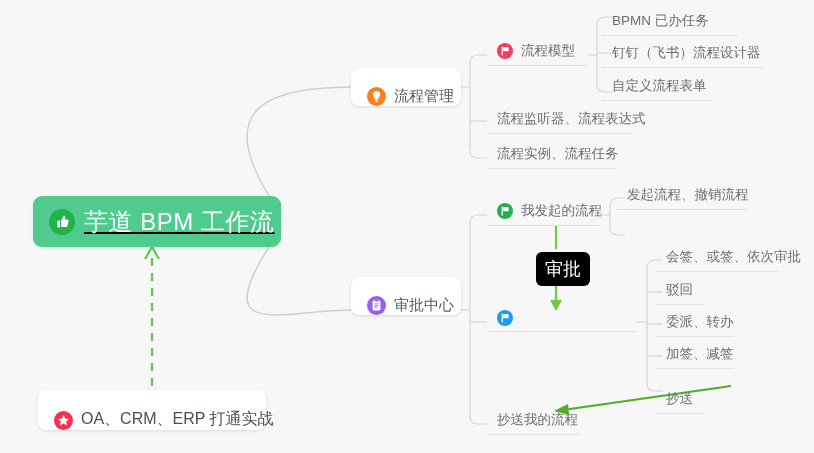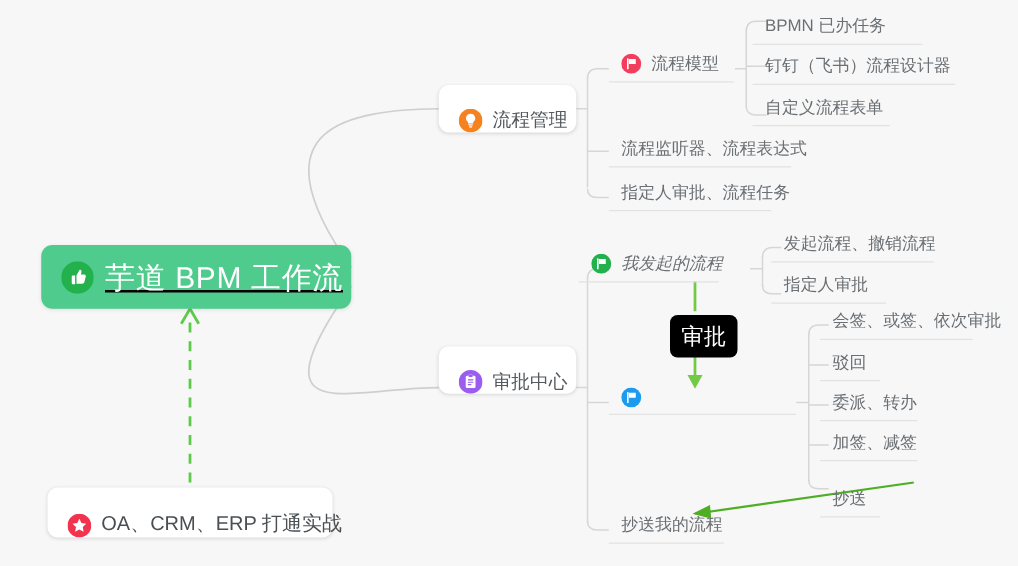--- a/index.html
+++ b/index.html
@@ -217,35 +217,34 @@
       </svg>
     </span>
     <span class="leaf-text">流程模型</span>
   </div>
 
   <div class="leaf" style="left:602px; top:12px; width:136px;">BPMN 已办任务</div>
   <div class="leaf" style="left:602px; top:44px; width:162px;">钉钉（飞书）流程设计器</div>
   <div class="leaf" style="left:602px; top:77px; width:110px;">自定义流程表单</div>
 
   <div class="leaf" style="left:487px; top:110px; width:146px;">流程监听器、流程表达式</div>
-  <div class="leaf" style="left:487px; top:145px; width:130px;">指定人审批、流程任务</div>
-
-  <div class="leaf with-icon" style="left:463px; top:202px; width:112px;font-style:italic;">
+  <div class="leaf" style="left:487px; top:145px; width:130px;">流程实例、流程任务</div>
+
+  <div class="leaf with-icon" style="left:487px; top:202px; width:112px;">
     <span class="ico ico-sm">
       <svg viewBox="0 0 16 16">
         <circle cx="8" cy="8" r="8" fill="#22b14c"></circle>
         <rect x="4.6" y="3.6" width="1.3" height="8.8" rx="0.5" fill="#ffffff"></rect>
         <path d="M6.2 4.2h5.4v4.0H6.2z" fill="#ffffff"></path>
       </svg>
     </span>
     <span class="leaf-text">我发起的流程</span>
   </div>
 
   <div class="leaf" style="left:617px; top:186px; width:130px;">发起流程、撤销流程</div>
-  <div class="leaf" style="left:617px; top:219px; width:92px;">指定人审批</div>
 
   <div class="leaf with-icon" style="left:487px; top:310px; width:150px;">
     <span class="ico ico-sm">
       <svg viewBox="0 0 16 16">
         <circle cx="8" cy="8" r="8" fill="#1b9bf0"></circle>
         <rect x="4.6" y="3.6" width="1.3" height="8.8" rx="0.5" fill="#ffffff"></rect>
         <path d="M6.2 4.2h5.4v4.0H6.2z" fill="#ffffff"></path>
       </svg>
     </span>
   </div>

